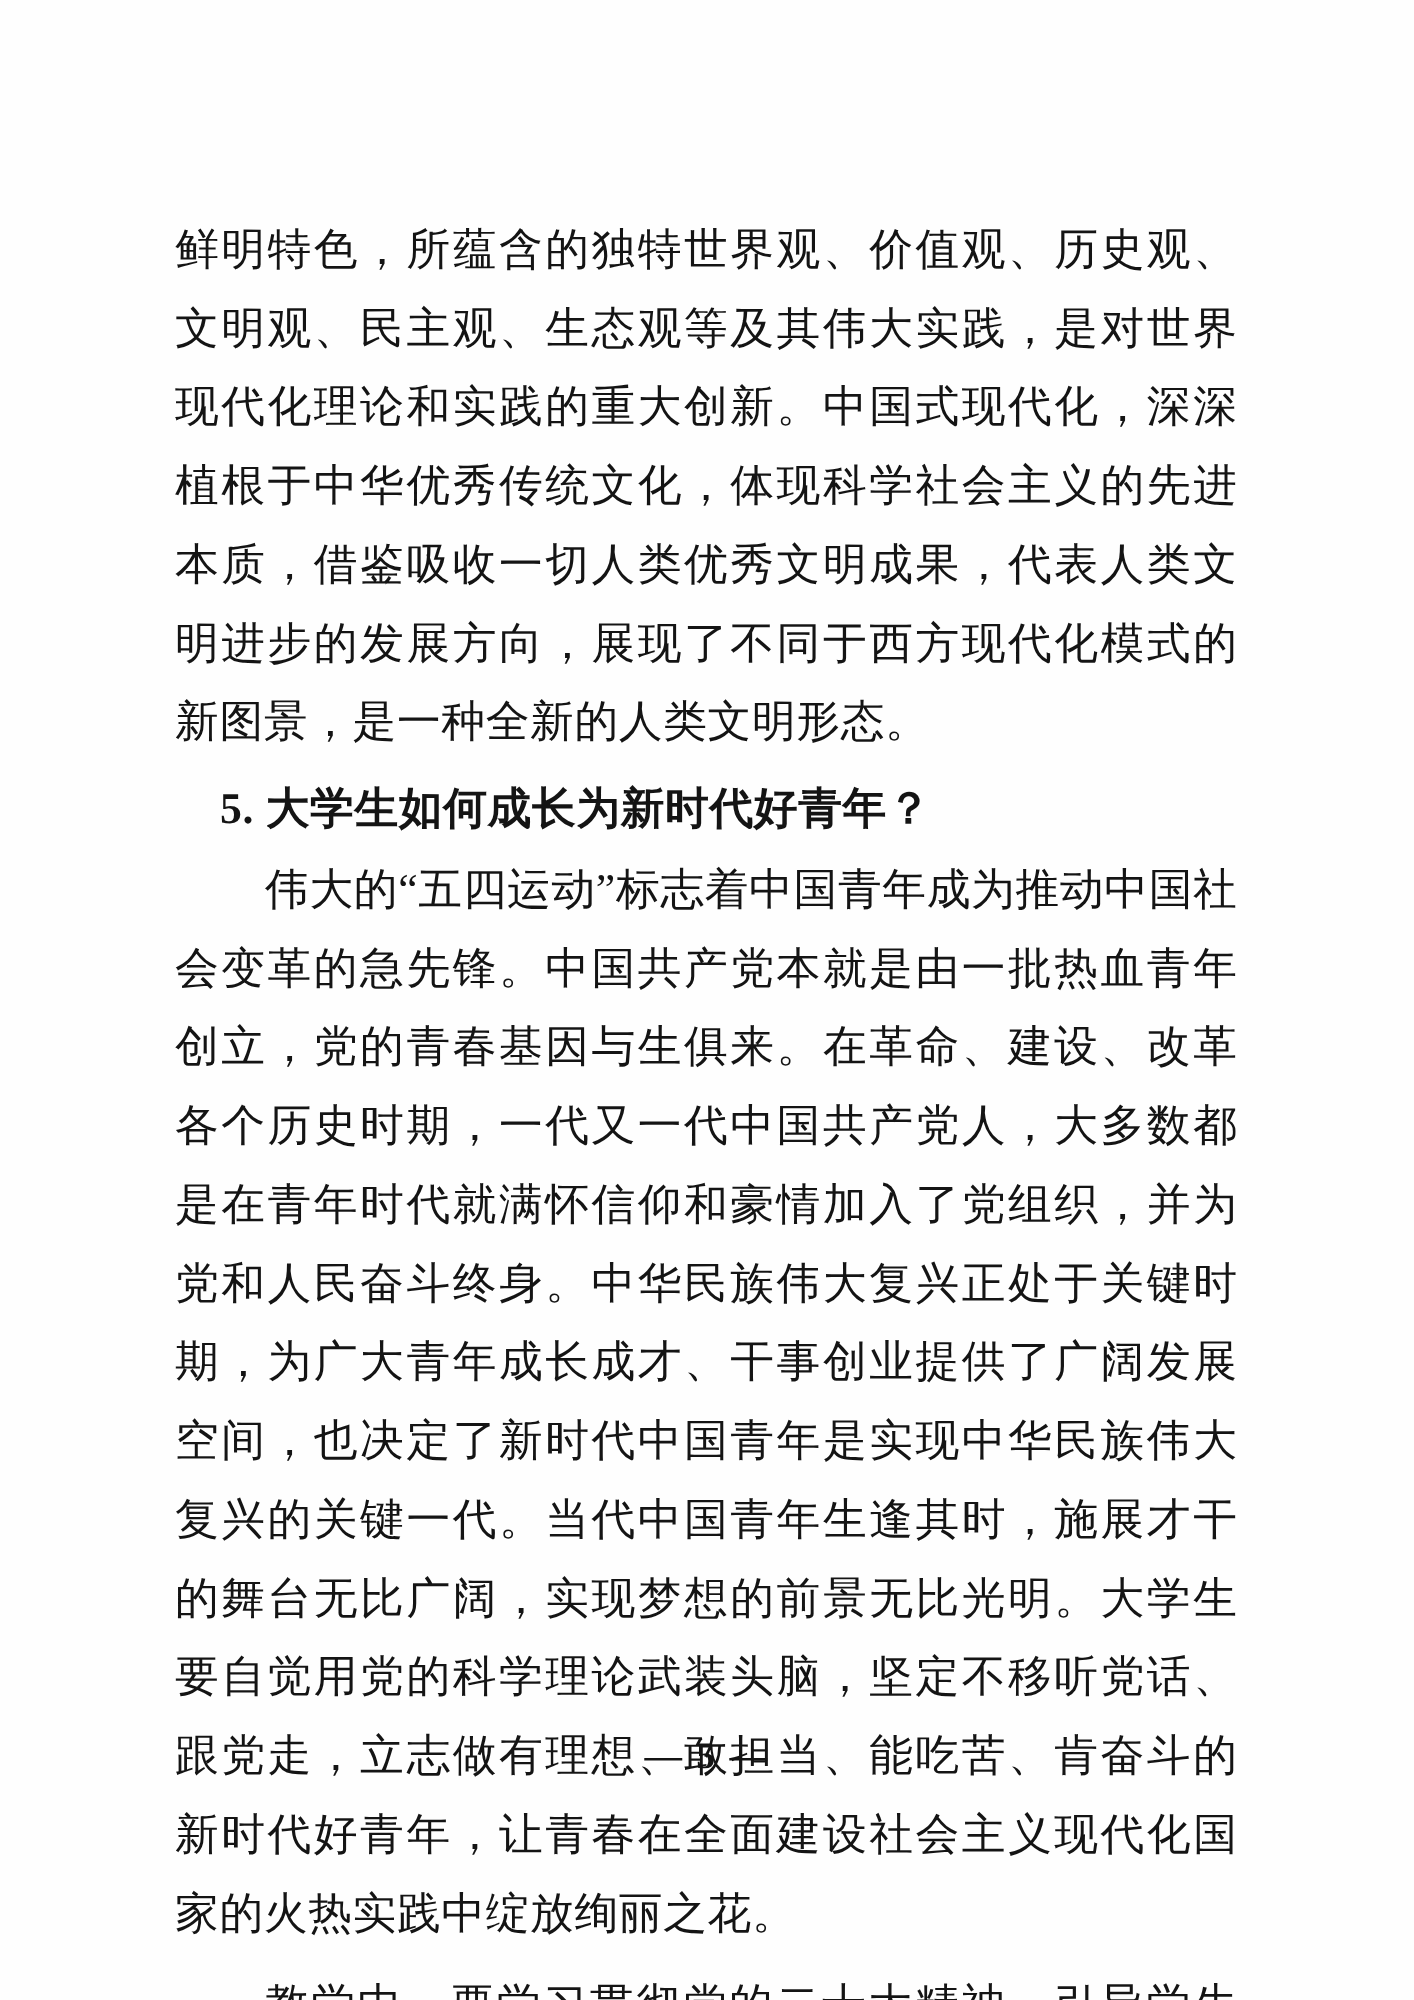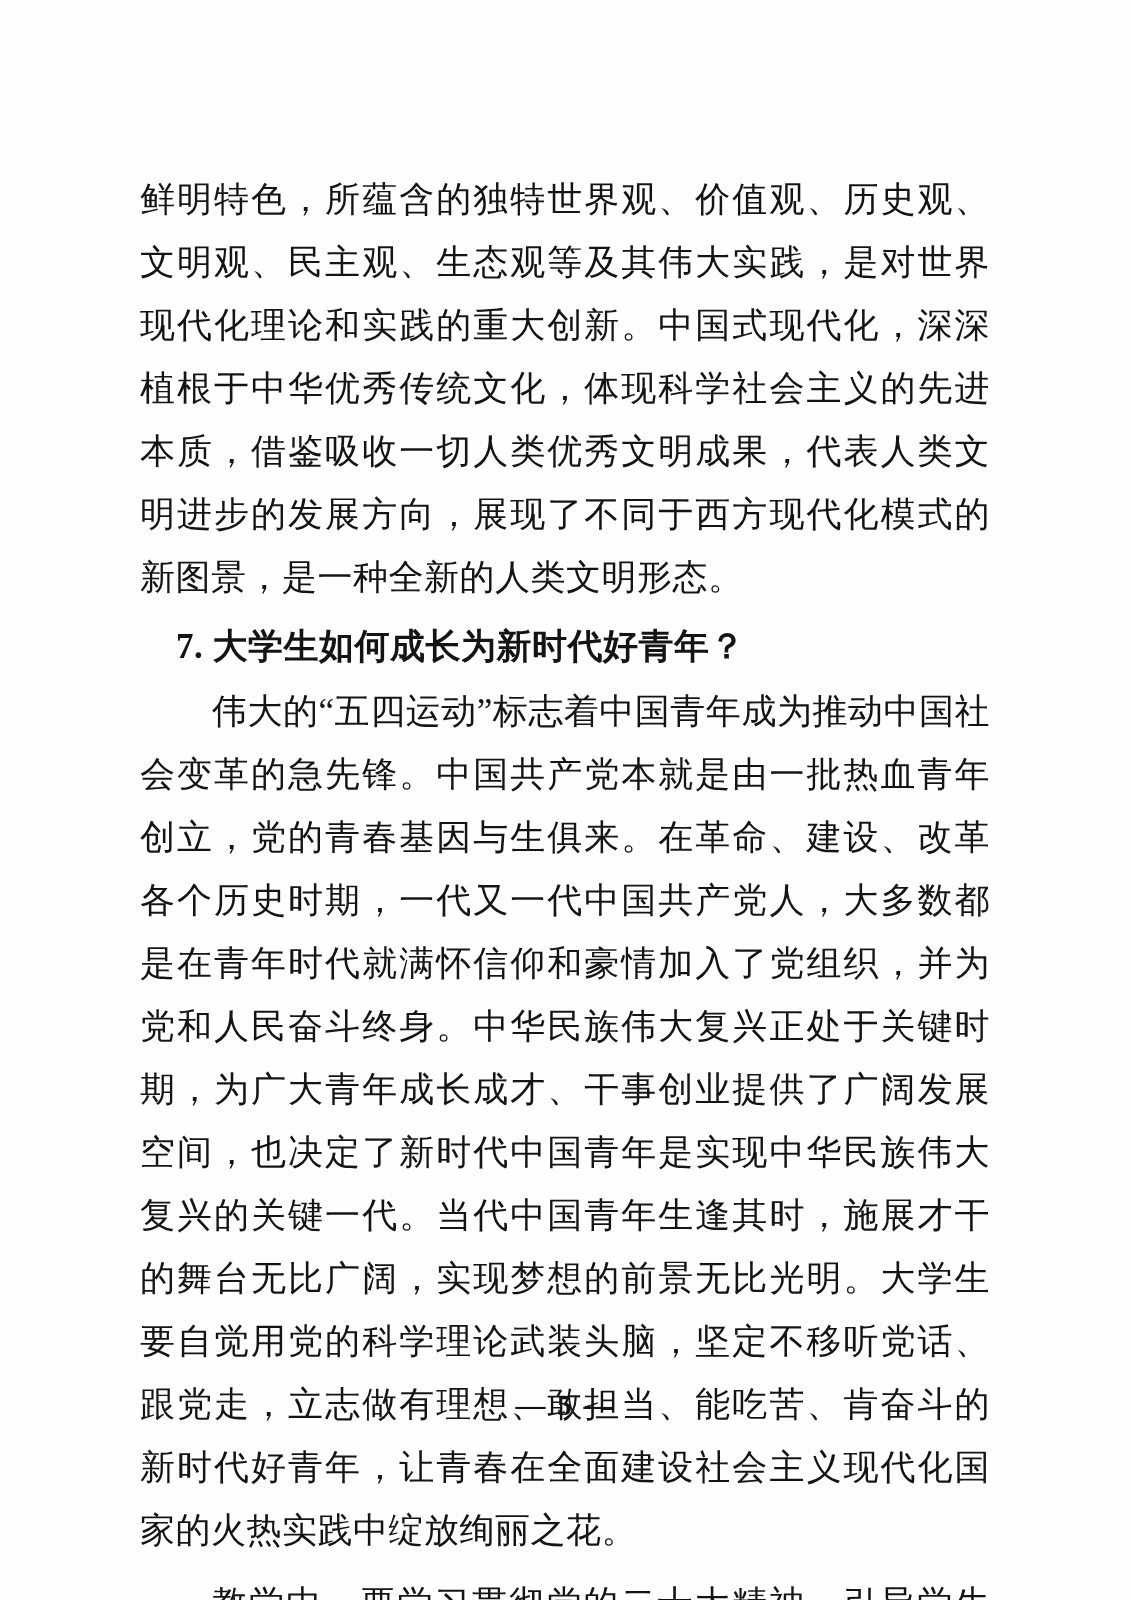--- a/index.html
+++ b/index.html
@@ -59,21 +59,21 @@
   }
 </style>
 </head>
 <body>
 
 <div class="page">
   <div class="content">
 
     <p class="para">鲜明特色，所蕴含的独特世界观、价值观、历史观、文明观、民主观、生态观等及其伟大实践，是对世界现代化理论和实践的重大创新。中国式现代化，深深植根于中华优秀传统文化，体现科学社会主义的先进本质，借鉴吸收一切人类优秀文明成果，代表人类文明进步的发展方向，展现了不同于西方现代化模式的新图景，是一种全新的人类文明形态。</p>
 
-    <h3 class="heading">7. 大学生如何成长为新时代好青年？</h3>
+    <h3 class="heading">5. 大学生如何成长为新时代好青年？</h3>
 
     <p class="para indent">伟大的“五四运动”标志着中国青年成为推动中国社会变革的急先锋。中国共产党本就是由一批热血青年创立，党的青春基因与生俱来。在革命、建设、改革各个历史时期，一代又一代中国共产党人，大多数都是在青年时代就满怀信仰和豪情加入了党组织，并为党和人民奋斗终身。中华民族伟大复兴正处于关键时期，为广大青年成长成才、干事创业提供了广阔发展空间，也决定了新时代中国青年是实现中华民族伟大复兴的关键一代。当代中国青年生逢其时，施展才干的舞台无比广阔，实现梦想的前景无比光明。大学生要自觉用党的科学理论武装头脑，坚定不移听党话、跟党走，立志做有理想、敢担当、能吃苦、肯奋斗的新时代好青年，让青春在全面建设社会主义现代化国家的火热实践中绽放绚丽之花。</p>
 
     <div class="spacer-sm"></div>
 
     <p class="para indent">教学中，要学习贯彻党的二十大精神，引导学生深刻认识，新时代的实践充分证明，“两个确立”是党的十八大以来我们党</p>
 
   </div>
 
   <div class="page-number">— 5 —</div>

